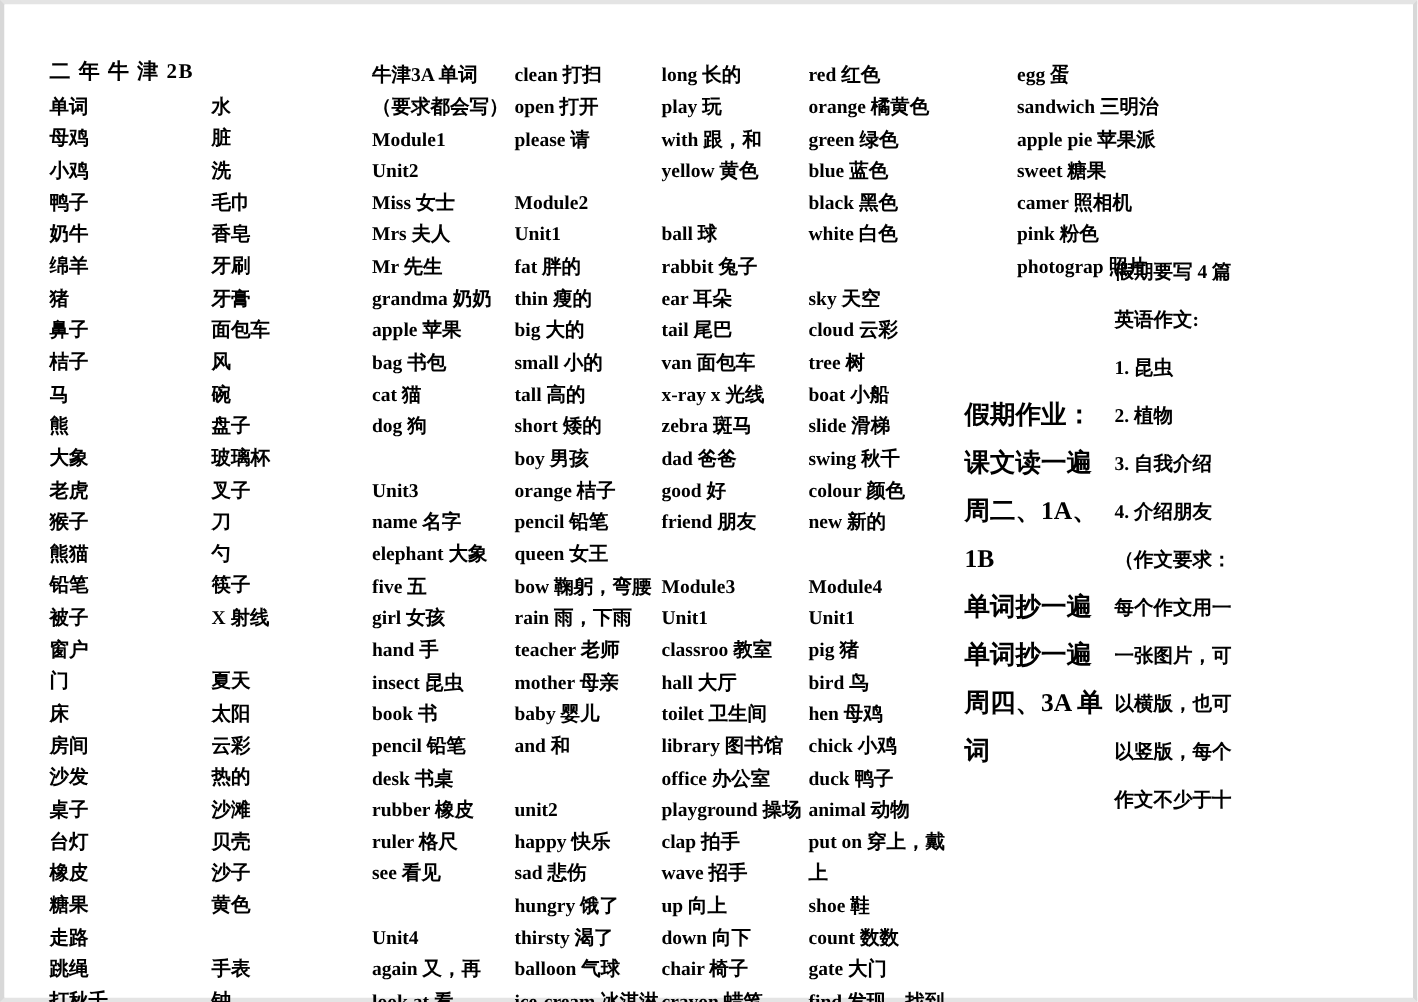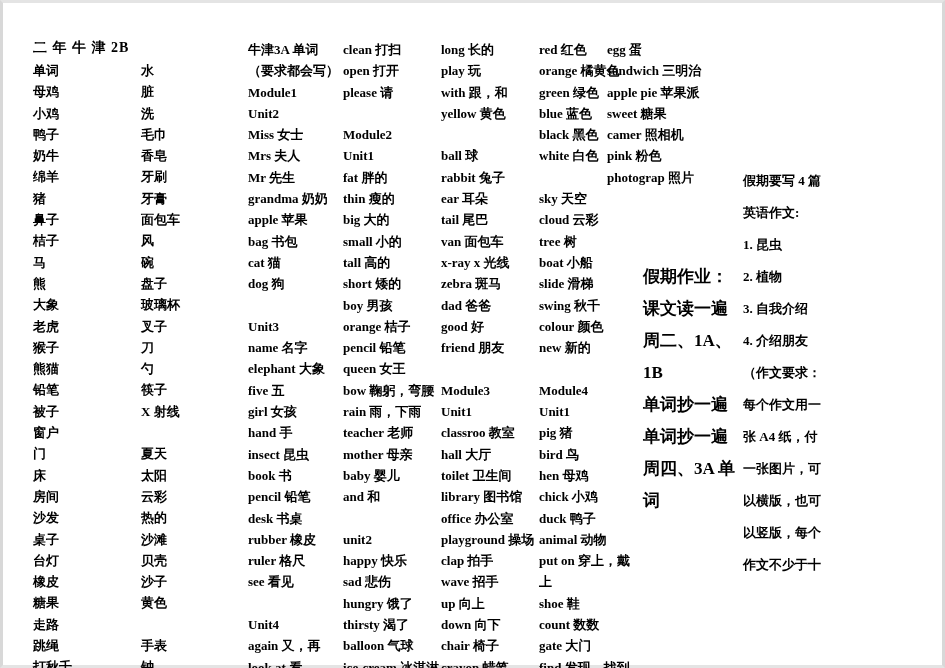--- a/index.html
+++ b/index.html
@@ -48,21 +48,21 @@
   .col .ln.blank {
     min-height: 21.3px;
   }
   
   #col-cn-word   { left: 30px;  width: 105px; }
   #col-cn-word2  { left: 138px; width: 105px; }
   #col-ox1       { left: 245px; width: 100px; }
   #col-ox2       { left: 340px; width: 98px; }
   #col-ox3       { left: 438px; width: 96px; }
   #col-ox4       { left: 536px; width: 98px; }
-  #col-ox5       { left: 604px; width: 100px; }
+  #col-ox5       { left: 675px; width: 100px; }
 
   #col-hw {
     position: absolute;
     left: 640px;
     top: 258px;
     width: 100px;
     font-weight: bold;
     font-size: 17px;
   }
   #col-hw .ln { display: block; min-height: 32px; line-height: 32px; }
@@ -295,21 +295,20 @@
 
     <div id="col-notice">
         <span class="ln">假期要写 4 篇</span>
         <span class="ln">英语作文:</span>
         <span class="ln">1. 昆虫</span>
         <span class="ln">2. 植物</span>
         <span class="ln">3. 自我介绍</span>
         <span class="ln">4. 介绍朋友</span>
         <span class="ln">（作文要求：</span>
         <span class="ln">每个作文用一</span>
-        <span class="ln">张 A4 纸，付</span>
         <span class="ln">一张图片，可</span>
         <span class="ln">以横版，也可</span>
         <span class="ln">以竖版，每个</span>
         <span class="ln">作文不少于十</span>
       </div>
     <div id="col-hw">
         <span class="ln">假期作业：</span>
         <span class="ln">课文读一遍</span>
         <span class="ln">周二、1A、1B</span>
         <span class="ln">单词抄一遍</span>

